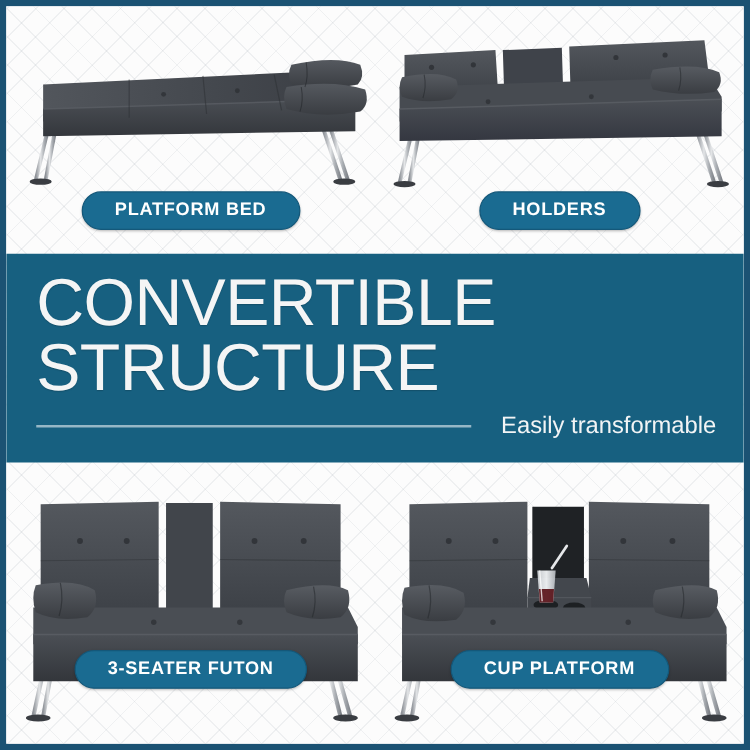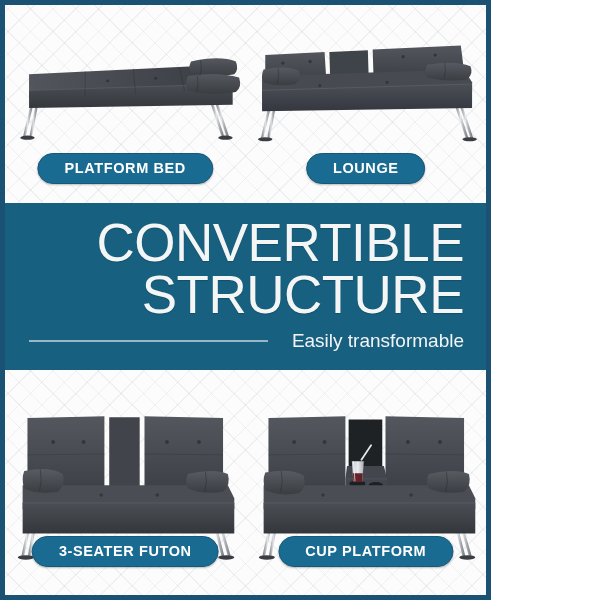--- a/index.html
+++ b/index.html
@@ -2,21 +2,21 @@
 <html><head>
 <meta charset="utf-8">
 <style>
   html,body{margin:0;padding:0;}
   body{
     width:600px;height:600px;overflow:hidden;
     font-family:"Liberation Sans", sans-serif;
     background:#ffffff;
   }
   .frame{
-    position:relative;width:491px;height:600px;box-sizing:border-box;
+    position:relative;width:600px;height:600px;box-sizing:border-box;
     border:5px solid #1b5273;background:#ffffff;overflow:hidden;
   }
   
   .texture{
     position:absolute;left:0;top:0;right:0;bottom:0;
     background-color:#fcfcfc;
     background-image:
       repeating-linear-gradient(45deg, rgba(150,160,170,.13) 0 1px, transparent 1px 16px),
       repeating-linear-gradient(-45deg, rgba(150,160,170,.13) 0 1px, transparent 1px 16px);
     background-position:0 0;
@@ -34,28 +34,27 @@
   
   .badge{
     position:absolute;left:50%;transform:translateX(-50%);
     background:#1a6b91;color:#ffffff;border-radius:999px;
     font-weight:bold;letter-spacing:.6px;font-size:14.5px;
     padding:6px 26px 7px;white-space:nowrap;
     box-shadow:0 1px 2px rgba(0,0,0,.25);
     border:1px solid #14587a;
   }
   .panels.top .badge{top:148px;}
-  .panels.bottom .badge{bottom:28px;}
+  .panels.bottom .badge{bottom:44px;}
 
   
   .banner{
     position:absolute;left:0;right:0;top:198px;height:167px;
     background:#176080;color:#ffffff;box-sizing:border-box;
     padding:14px 22px 0 24px;
-    text-align:right;
   }
   .banner h1{
     margin:0;font-weight:normal;font-size:53px;line-height:.98;
     letter-spacing:-0.5px;color:#f4f5f5;
     text-shadow:0 1px 1px rgba(0,0,0,.18);
   }
   .banner h1 .l2{display:block;}
   .sub-row{
     position:absolute;left:24px;right:22px;bottom:18px;
     display:flex;align-items:center;gap:12px;
@@ -188,21 +187,21 @@
           </g>
 
           <path d="M22 56 Q52 50 66 58 Q70 68 62 74 Q38 78 22 72 Q18 64 22 56 Z" fill="url(#pilB)"></path>
           <path d="M226 50 Q262 44 280 52 Q284 62 276 68 Q250 72 226 66 Q222 58 226 50 Z" fill="url(#pilB)"></path>
           <g stroke="#25282c" stroke-width=".9" fill="none" opacity=".55">
             <path d="M40 54 Q42 64 39 73"></path>
               <path d="M248 48 Q250 58 247 67"></path>
           </g>
         </svg>
       </div>
-      <div class="badge">LOUNGE</div>
+      <div class="badge">HOLDERS</div>
     </div>
   </div>
 
   <div class="banner">
     <h1>
       <span>CONVERTIBLE</span>
       <span class="l2">STRUCTURE</span>
     </h1>
     <div class="sub-row">
       <div class="sub-rule"></div>

